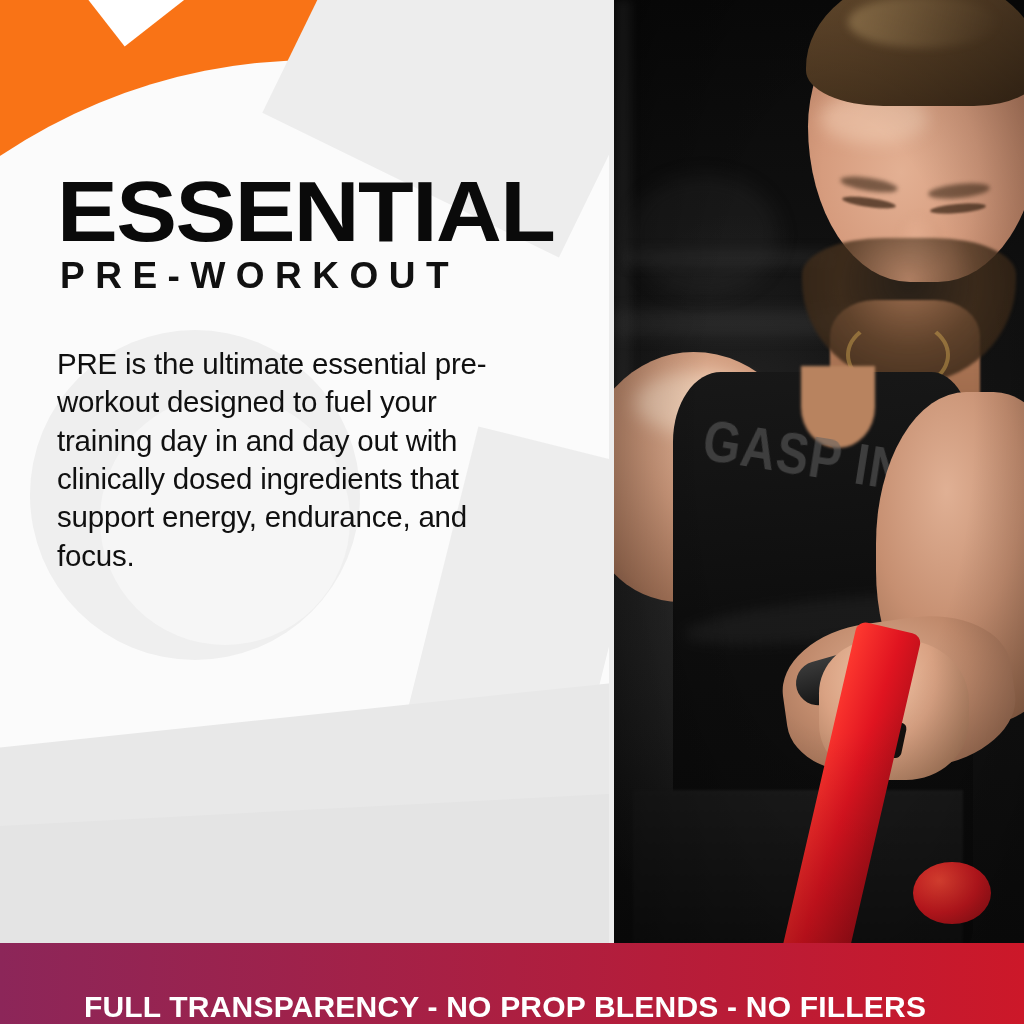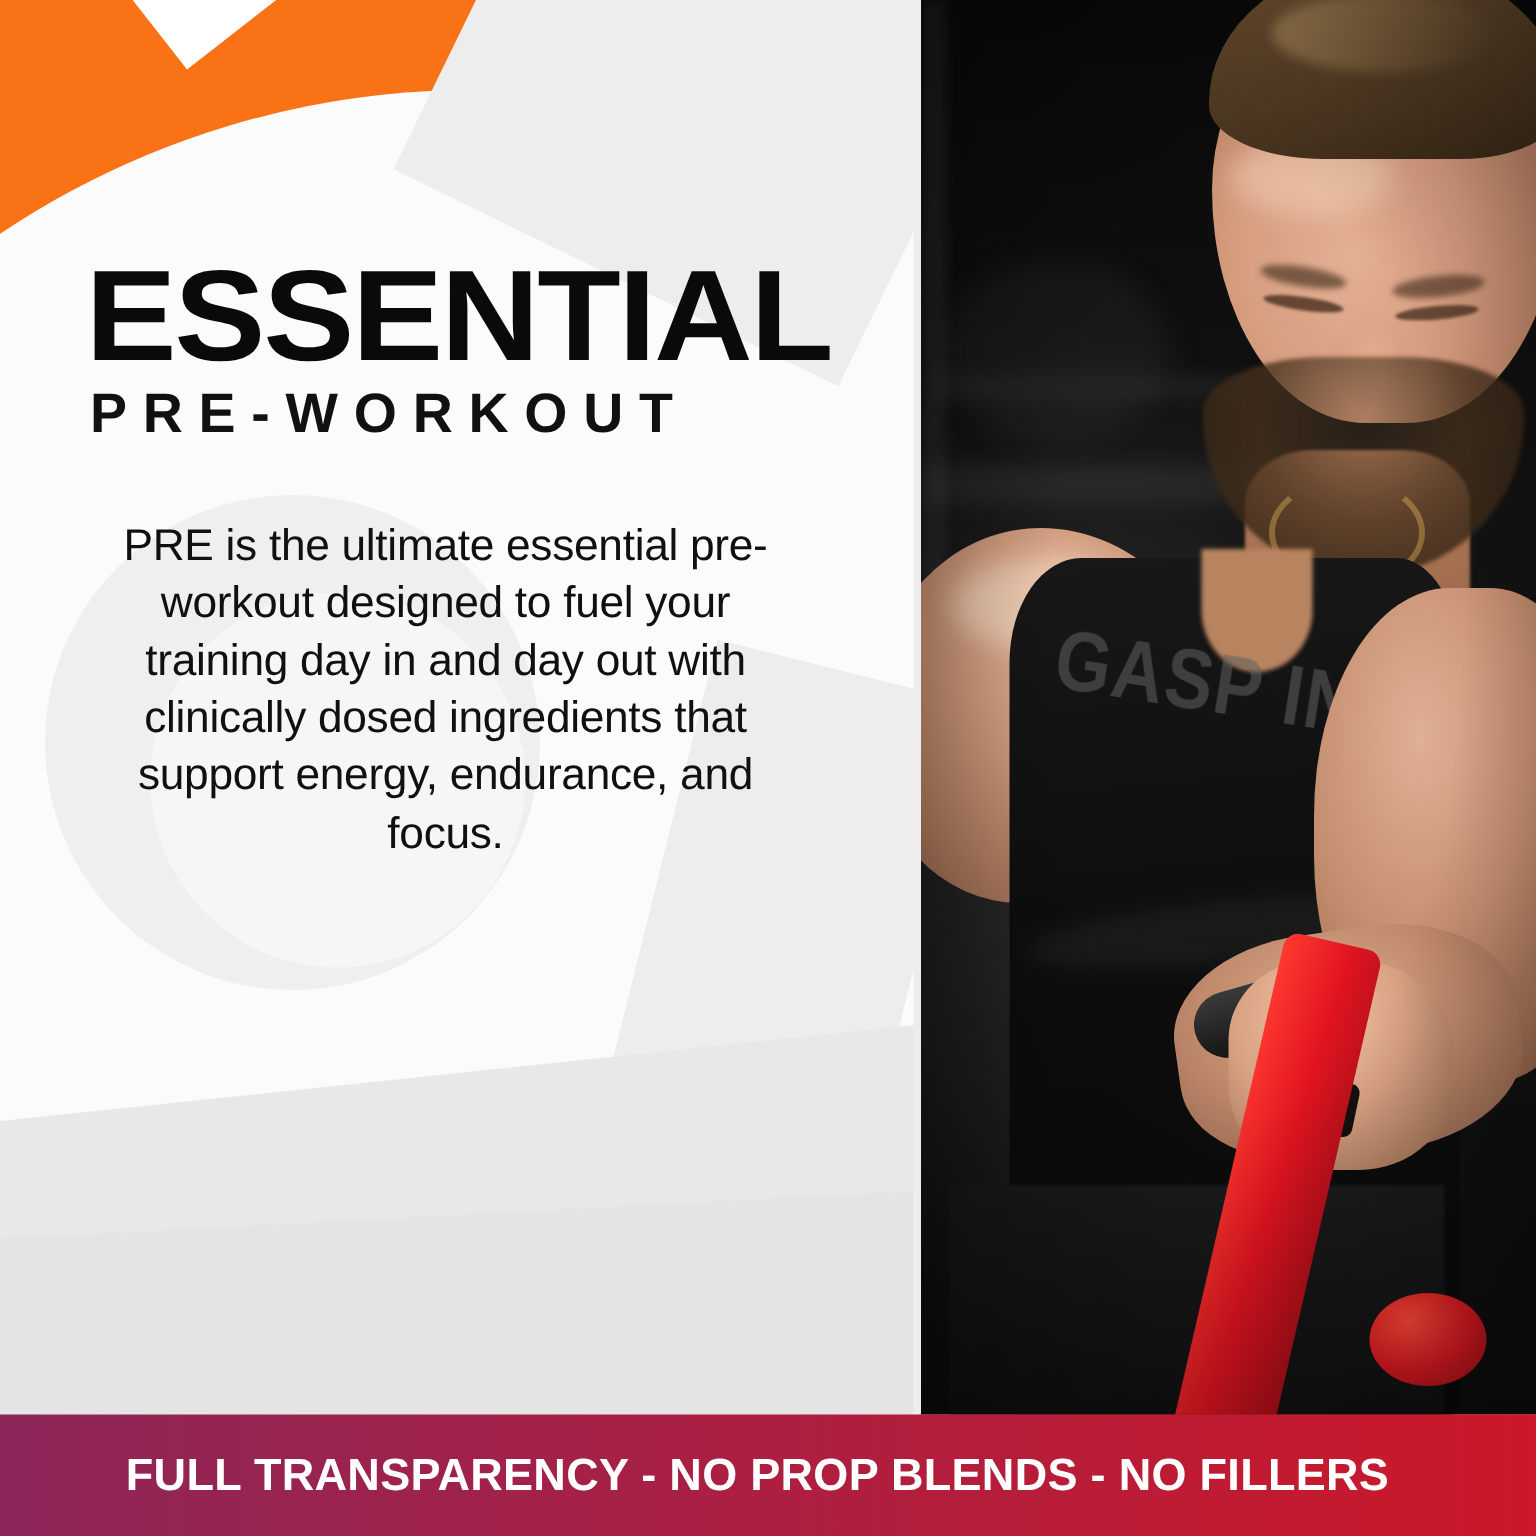--- a/index.html
+++ b/index.html
@@ -134,21 +134,20 @@
     top: 345px;
     width: 480px;
   }
   .para {
     font-family: "Liberation Sans", sans-serif;
     font-size: 29.5px;
     line-height: 1.30;
     color: #101010;
     margin: 0;
     letter-spacing: -0.2px;
-    text-align: center;
   }
   .para + .para {
     margin-top: 40px;
   }
 
   
   #photo-panel {
     position: absolute;
     left: 613px;
     top: 0;
@@ -438,21 +437,21 @@
   }
 
   
   #bottom-banner {
     position: absolute;
     left: 0;
     top: 943px;
     width: 1024px;
     height: 81px;
     display: flex;
-    align-items: center;
+    align-items: flex-end;
     justify-content: center;
   }
   #banner-text {
     font-family: "Liberation Sans", sans-serif;
     font-weight: bold;
     font-size: 30px;
     letter-spacing: 0.2px;
     color: #ffffff;
     white-space: nowrap;
     margin-left: -14px;

